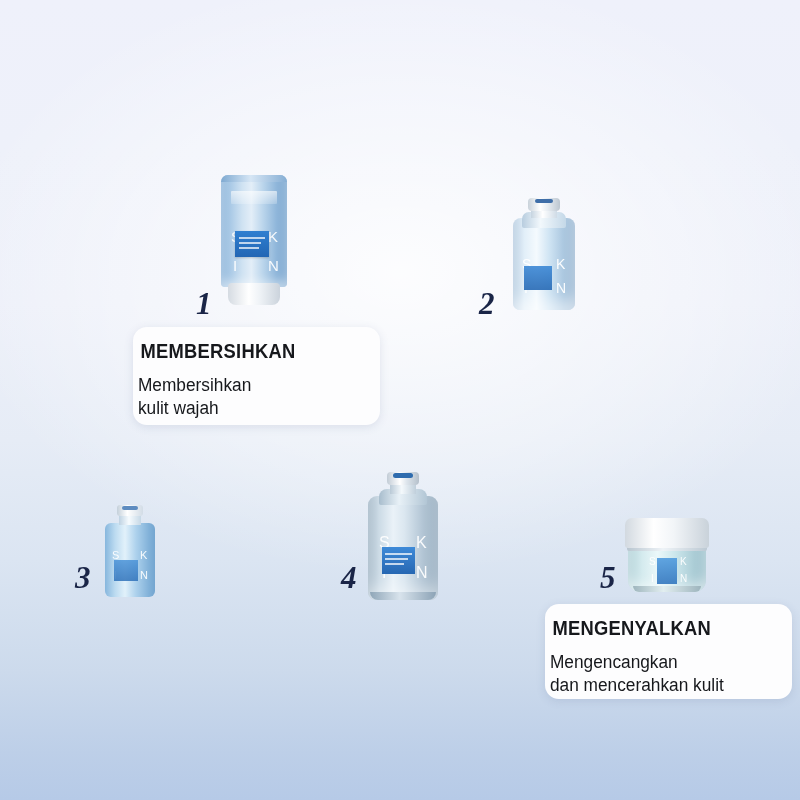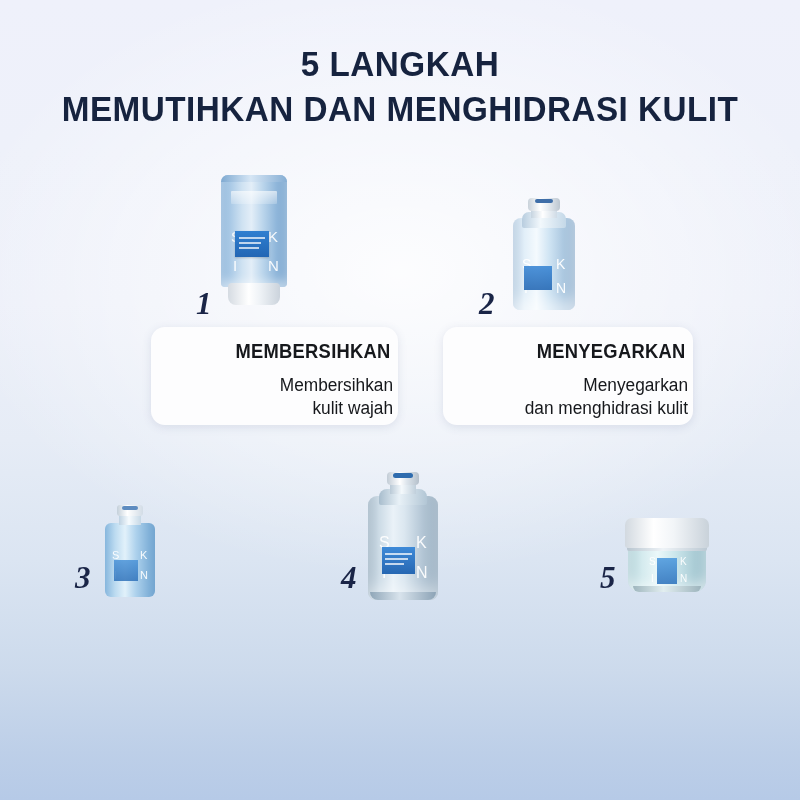--- a/index.html
+++ b/index.html
@@ -46,24 +46,23 @@
   }
   .title .l1{ display:block; font-size:35px; transform:scaleX(.95); }
   .title .l2{ display:block; font-size:35px; transform:scaleX(.95); margin-top:6px;}
 
   
   .card{
     position:absolute;
     background:#fdfdfe;
     border-radius:14px;
     box-shadow:0 2px 10px rgba(60,80,120,.13);
-    text-align:right;
+    text-align:left;
     z-index:5;
     padding-top:13px;
-    margin-left:18px;
   }
   .card .head{
     font-size:19.5px;
     font-weight:600;
     color:#16181c;
     letter-spacing:.3px;
     transform:scaleX(.94);
   }
   .card .desc{
     margin-top:11px;
@@ -273,24 +272,20 @@
     position:absolute; left:8px; bottom:0; width:68px; height:6px;
     border-radius:0 0 11px 11px;
     background:linear-gradient(90deg,#9fb6be,#e2eef0 45%,#9db4bd);
   }
 </style>
 </head>
 <body>
 
 <div id="stage">
 
-  <div class="title">
-    <span class="l1">5 LANGKAH</span>
-    <span class="l2">MEMUTIHKAN DAN MENGHIDRASI KULIT</span>
-  </div>
 
   <div class="prod tube" style="left:221px; top:175px;">
     <div class="body"></div>
     <div class="seam"></div>
     <div class="toptxt"></div>
     <div class="skin">
       <b style="left:10px; top:53px; font-size:15px;">S</b>
       <b style="left:47px; top:53px; font-size:15px;">K</b>
       <b style="left:12px; top:82px; font-size:15px;">I</b>
       <b style="left:47px; top:82px; font-size:15px;">N</b>
@@ -373,24 +368,24 @@
   <div class="num" style="left:600px; top:562px;">5</div>
 
   <div class="card" style="left:133px; top:327px; width:247px; height:98px;">
     <div class="head">MEMBERSIHKAN</div>
     <div class="desc">
       <span>Membersihkan</span>
       <span>kulit wajah</span>
     </div>
   </div>
 
-  <div class="card" style="left:425px; top:327px; width:250px; height:98px;">
-    <div class="head">MENYEGARKAN</div>
+
+
+
+  <div class="card" style="left:545px; top:604px; width:247px; height:95px;">
+    <div class="head">MENGENYALKAN</div>
     <div class="desc">
-      <span>Menyegarkan</span>
-      <span>dan menghidrasi kulit</span>
-    </div>
-  </div>
-
-
-
+      <span>Mengencangkan</span>
+      <span>dan mencerahkan kulit</span>
+    </div>
+  </div>
 
 </div>
 
 </body></html>

